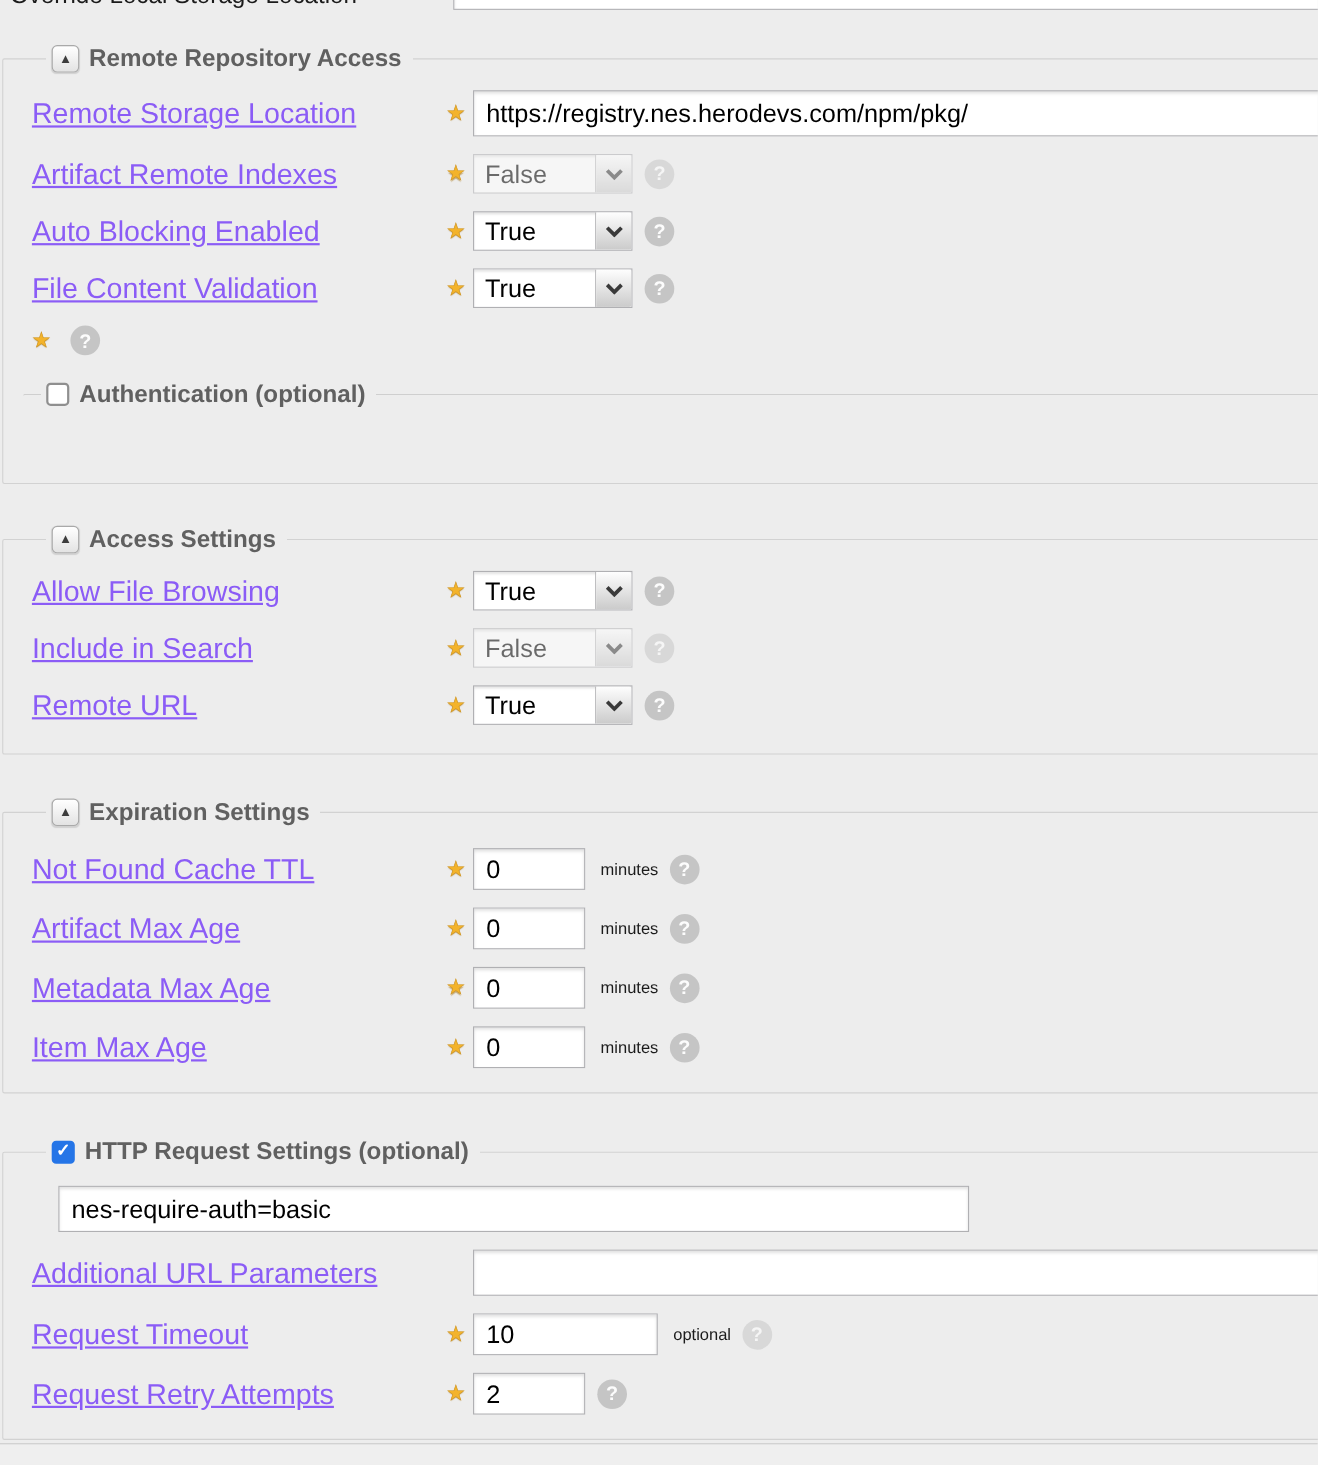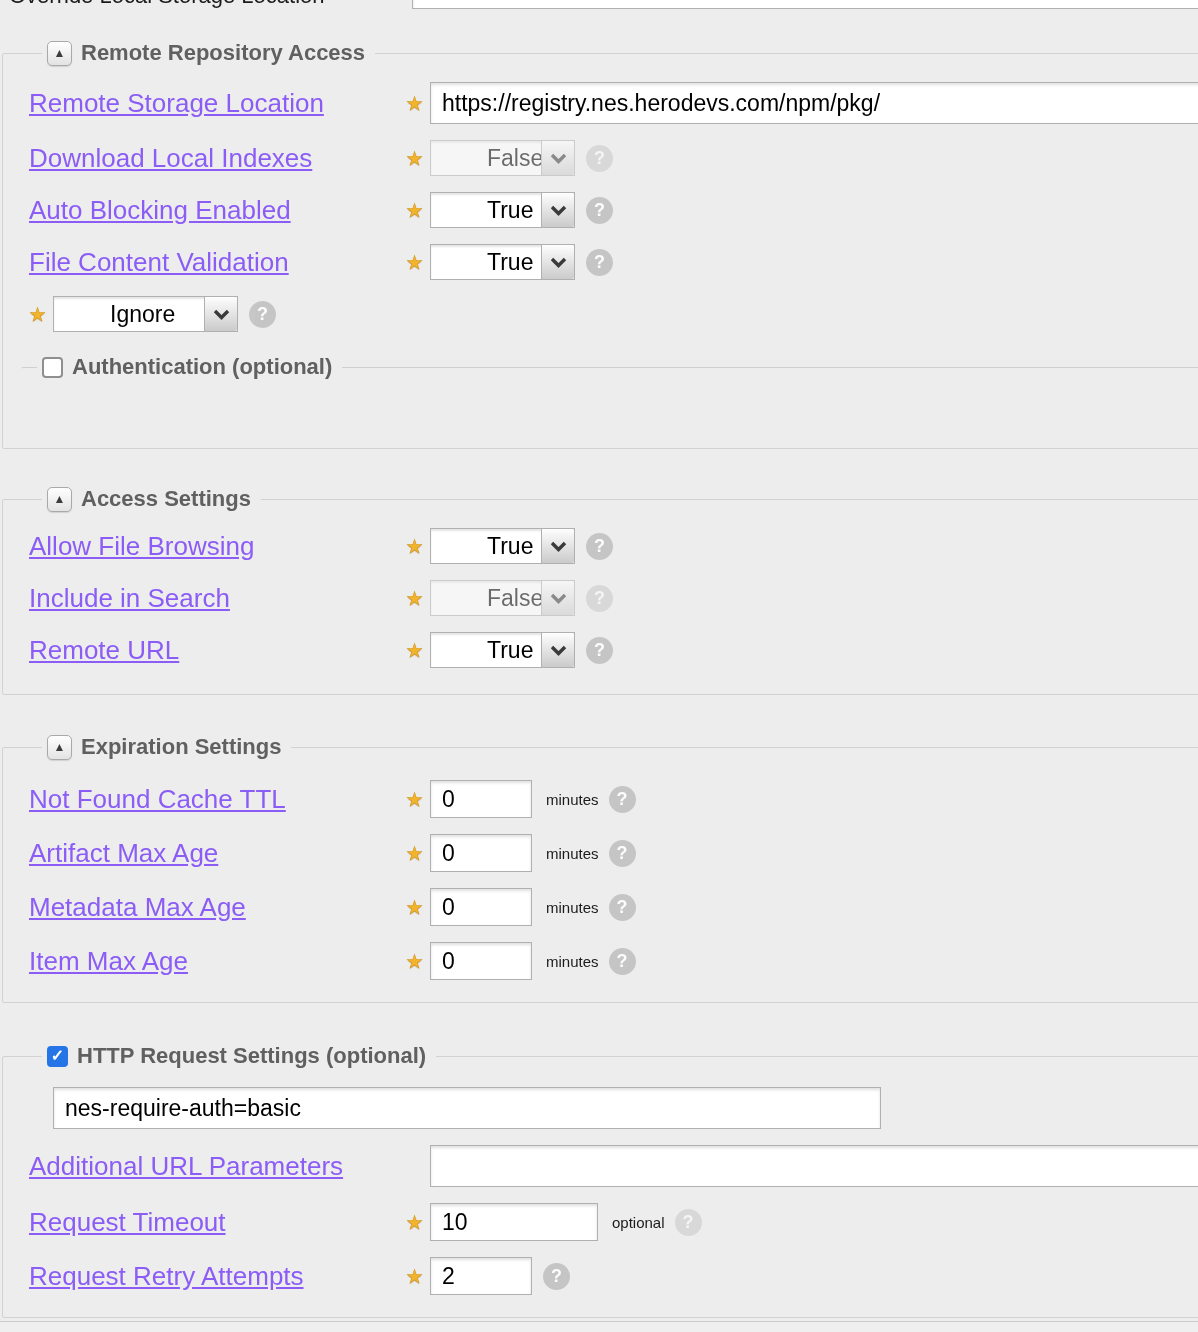--- a/index.html
+++ b/index.html
@@ -93,21 +93,20 @@
   .ti.wide  { width:828px; height:42px; }
   .ti.med   { width:168px; }
   .ti.small { width:102px; }
 
   
   .combo {
     display:flex; width:145px; height:36px;
     border:1px solid #b0b0b3; background:#fff;
     box-shadow:inset 0 2px 2px rgba(0,0,0,.10);
     cursor:pointer;
-    padding-left:46px;
   }
   .combo.wide { width:185px; }
   .combo-val {
     flex:1; display:flex; align-items:center;
     padding-left:10px; font-size:23px; color:#000;
     overflow:hidden; white-space:nowrap;
   }
   .combo-trigger {
     width:33px; flex:0 0 33px;
     border-left:1px solid #b0b0b3;
@@ -156,21 +155,21 @@
 
   <div class="row">
     <label class="flabel">Remote Storage Location</label>
     <span class="starcell">
         <span class="star">★</span>
       </span>
     <input class="ti wide" value="https://registry.nes.herodevs.com/npm/pkg/" style="">
   </div>
 
   <div class="row">
-    <label class="flabel">Download Local Indexes</label>
+    <label class="flabel">Artifact Remote Indexes</label>
     <span class="starcell">
         <span class="star">★</span>
       </span>
     <div class="combo disabled">
       <div class="combo-val">False</div>
       <div class="combo-trigger">
         <svg width="17" height="11" viewBox="0 0 17 11">
             <path d="M2 2 L8.5 8.5 L15 2" stroke="#3a3a3a" stroke-width="3.4" fill="none"></path>
           </svg>
       </div>
@@ -213,28 +212,20 @@
     </div>
     <span class="help">
         <span>?</span>
       </span>
   </div>
 
   <div class="row">
     <span class="starcell">
         <span class="star">★</span>
       </span>
-    <div class="combo wide">
-      <div class="combo-val">Ignore</div>
-      <div class="combo-trigger">
-        <svg width="17" height="11" viewBox="0 0 17 11">
-            <path d="M2 2 L8.5 8.5 L15 2" stroke="#3a3a3a" stroke-width="3.4" fill="none"></path>
-          </svg>
-      </div>
-    </div>
     <span class="help">
         <span>?</span>
       </span>
   </div>
 
   <fieldset class="auth-fieldset">
     <legend>
       <span class="cbx unchecked"></span>
       <span>Authentication (optional)</span>
     </legend>

